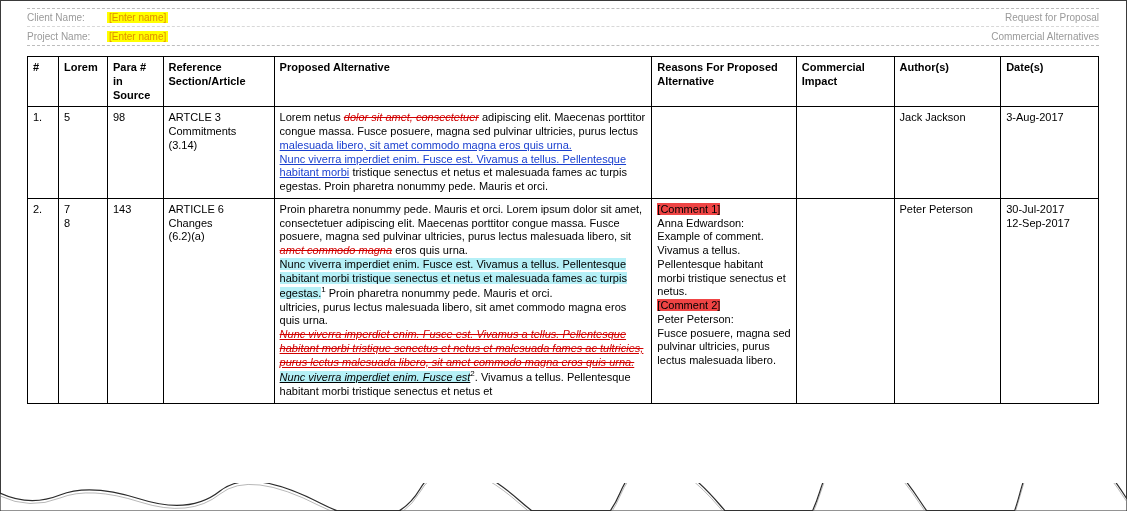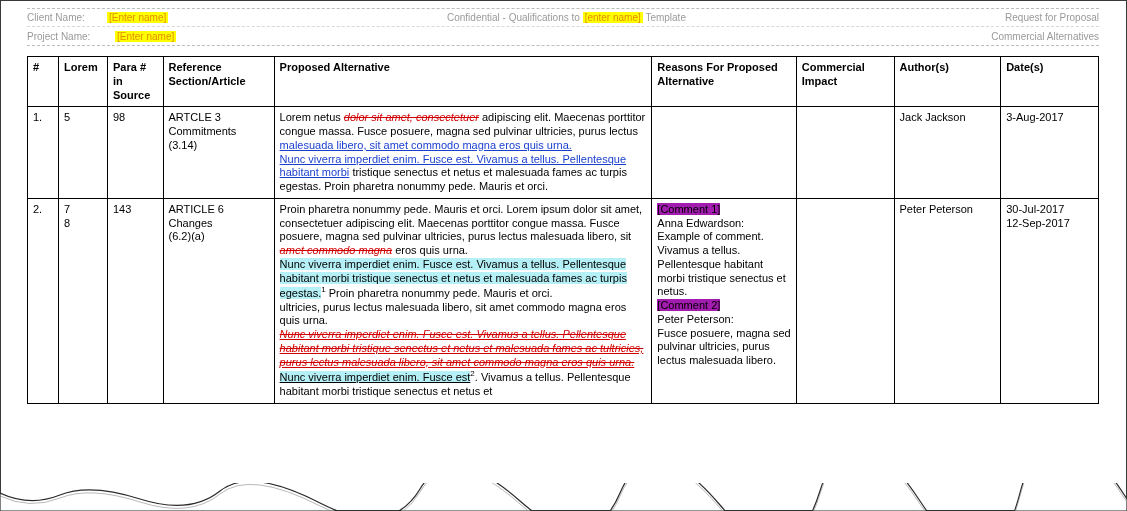--- a/index.html
+++ b/index.html
@@ -25,21 +25,21 @@
     padding: 0;
   }
   .header-row {
     display: flex;
     align-items: center;
     font-size: 10px;
     color: #9a9a9a;
     height: 18px;
     border-bottom: 1px dashed #d8d8d8;
   }
-  .header-row:last-child { border-bottom: none; gap: 8px; }
+  .header-row:last-child { border-bottom: none; }
   .header-label { width: 80px; }
   .header-valuewrap { width: 340px; }
   .hl { background: #ffff00; color: #e08e00; padding: 0 2px; }
   .hl2 { background: #ffff00; color: #e08e00; padding: 0 2px; }
   .header-center { flex: 0 0 auto; }
   .header-right { margin-left: auto; }
   table.main {
     border-collapse: collapse;
     width: 100%;
     margin-top: 10px;
@@ -62,22 +62,22 @@
   .col-para  { width: 50px; }
   .col-ref   { width: 100px; }
   .col-prop  { width: 340px; }
   .col-reason{ width: 130px; }
   .col-comm  { width: 88px; }
   .col-auth  { width: 96px; }
   .col-date  { width: 88px; }
   .strike-red { color: #d10000; text-decoration: line-through; font-style: italic; }
   .ul-blue { color: #1a3fcf; text-decoration: underline; }
   .hl-cyan { background: #b5f0f7; }
-  .hl-cyan-ul { background: #b5f0f7; text-decoration: underline; }
-  .comment-tag { background: #a21caf; color: #000; }
+  .hl-cyan-ul { background: #b5f0f7; text-decoration: underline; font-style: italic; }
+  .comment-tag { background: #ef4444; color: #000; }
   .sup { vertical-align: super; font-size: 8px; }
   .torn {
     position: absolute;
     left: 0; right: 0; bottom: 0;
     height: 28px;
     pointer-events: none;
   }
   .outer-border {
     position: absolute;
     inset: 0;
@@ -87,23 +87,20 @@
 </style>
 </head>
 <body>
 
 <div class="page">
 
   <div class="header-block">
     <div class="header-row">
       <span class="header-label">Client Name:</span>
       <span class="header-valuewrap"><span class="hl">[Enter name]</span></span>
-      <span class="header-center">
-        <span>Confidential - Qualifications to </span><span class="hl2">[enter name]</span><span> Template</span>
-      </span>
       <span class="header-right">Request for Proposal</span>
     </div>
     <div class="header-row">
       <span class="header-label">Project Name:</span>
       <span class="header-valuewrap"><span class="hl">[Enter name]</span></span>
       <span class="header-right">Commercial Alternatives</span>
     </div>
   </div>
 
   <table class="main">

